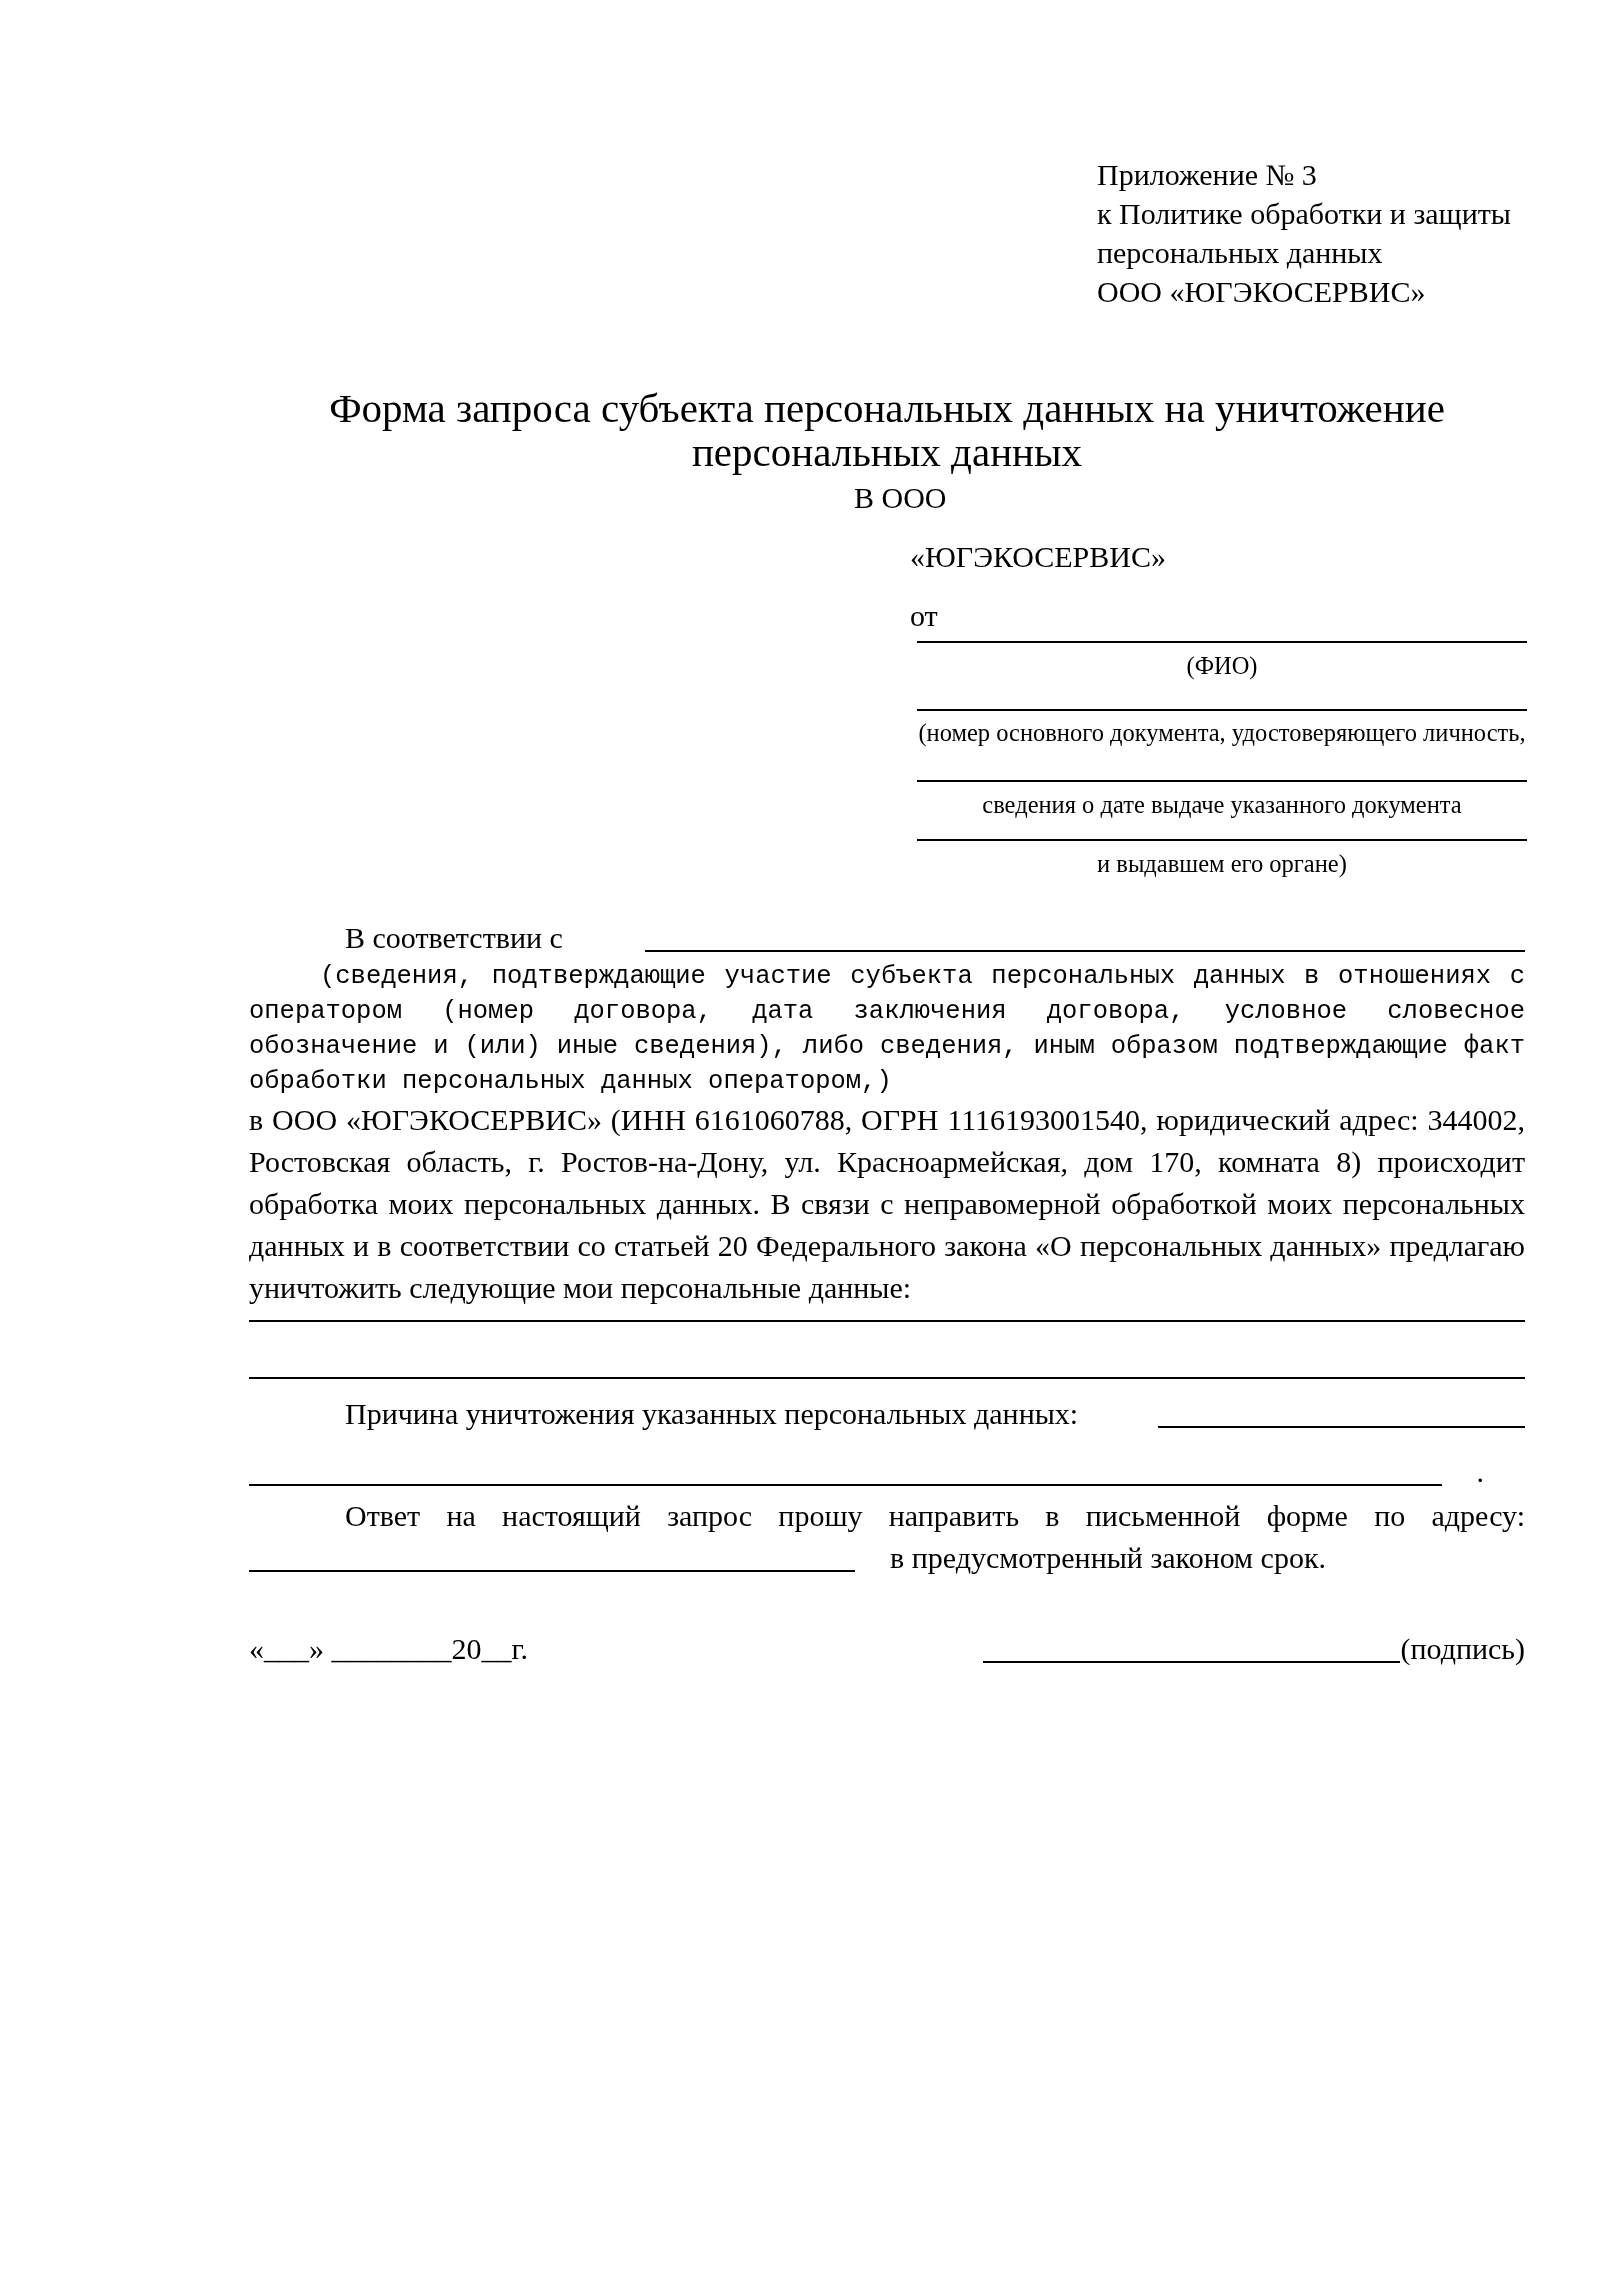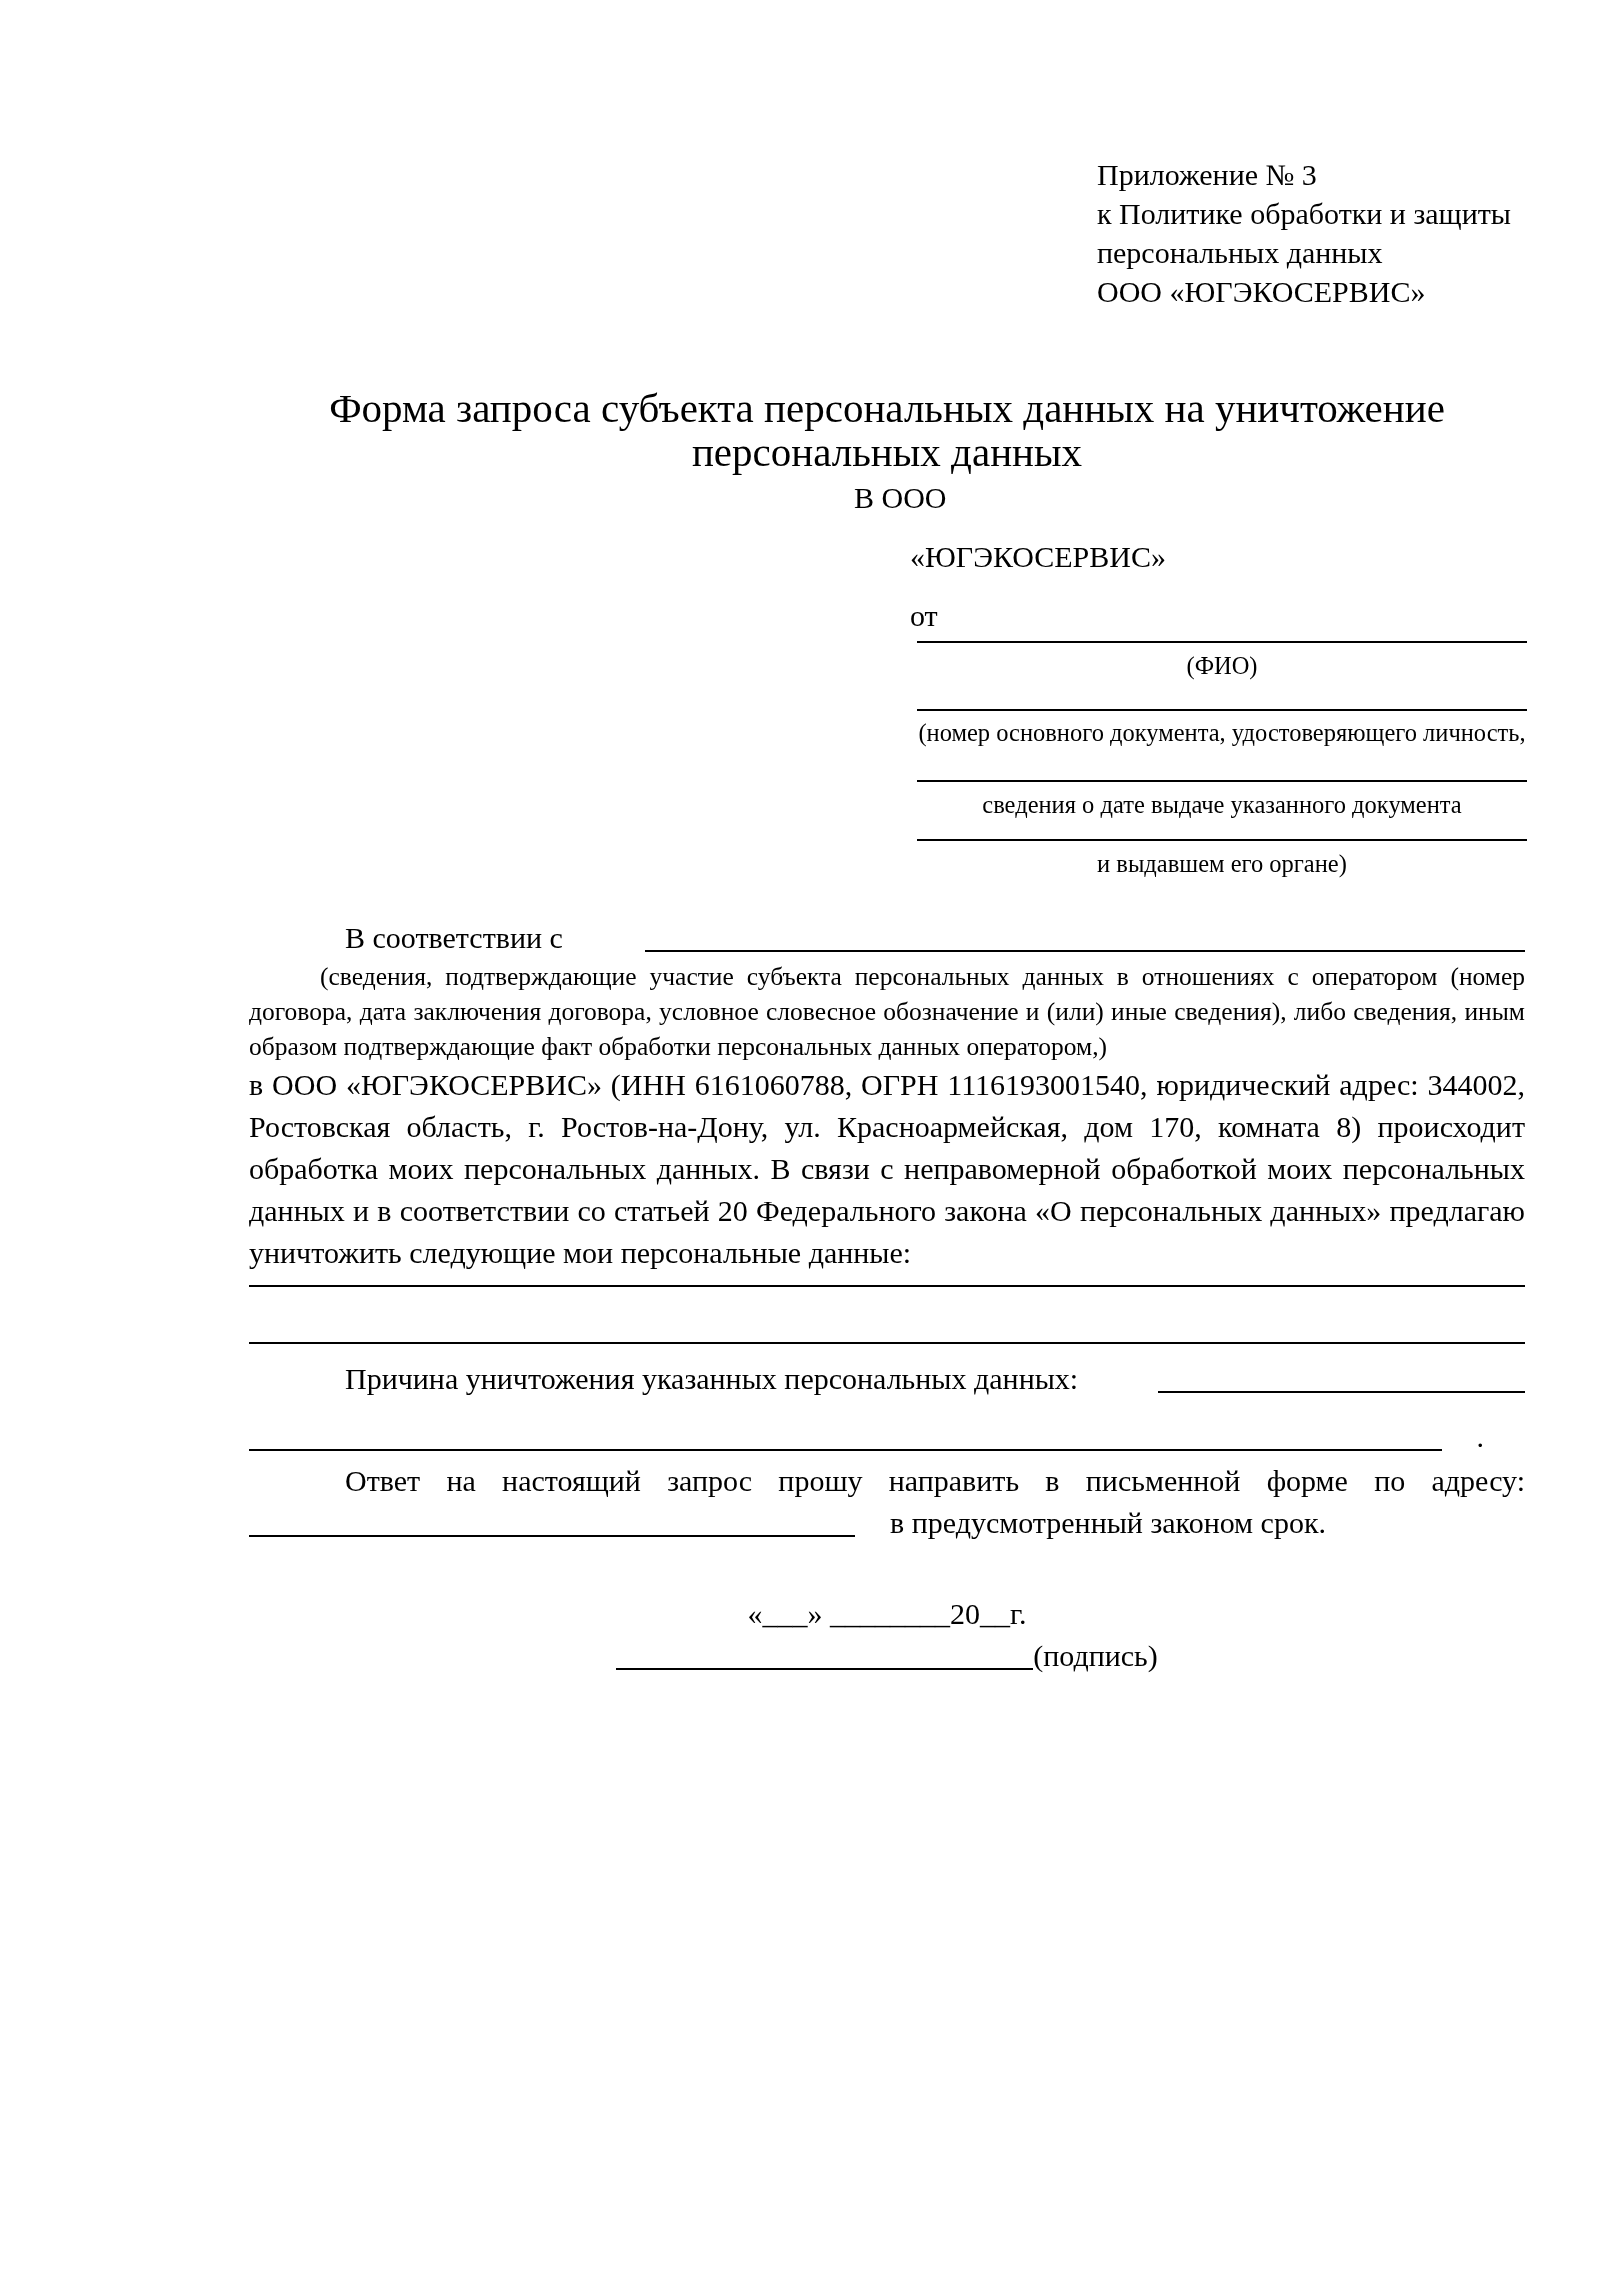--- a/index.html
+++ b/index.html
@@ -66,20 +66,21 @@
   .fill.fixed { flex: 0 0 auto; }
 
   .accordance { margin-top: 39px; }
   .accordance .lead { padding-left: 96px; white-space: nowrap; }
 
   .smallnote {
     font-size: 25.5px;
     line-height: 35px;
     text-align: justify;
     text-indent: 71px;
+    font-family: Liberation Mono, monospace;
   }
   .mainpara {
     text-align: justify;
   }
   .wideline {
     width: 1276px;
     height: 0;
     border-bottom: 2.9px solid #000;
   }
   .reason-row { margin-top: 13.7px; }
@@ -92,22 +93,21 @@
     text-align-last: justify;
     text-indent: 96px;
   }
   .address-row { margin-top: 0; }
   .address-row .tail { white-space: nowrap; }
 
   .footer-row {
     margin-top: 49px;
     display: flex;
     justify-content: space-between;
-    align-items: center;
-    flex-direction: column;
+    align-items: flex-start;
   }
   .sig-group { display: flex; }
   .sig-group .fill { width: 417px; }
   .nowrap { white-space: nowrap; }
 </style>
 </head>
 <body>
 
 <div class="page">
   <div class="content">

